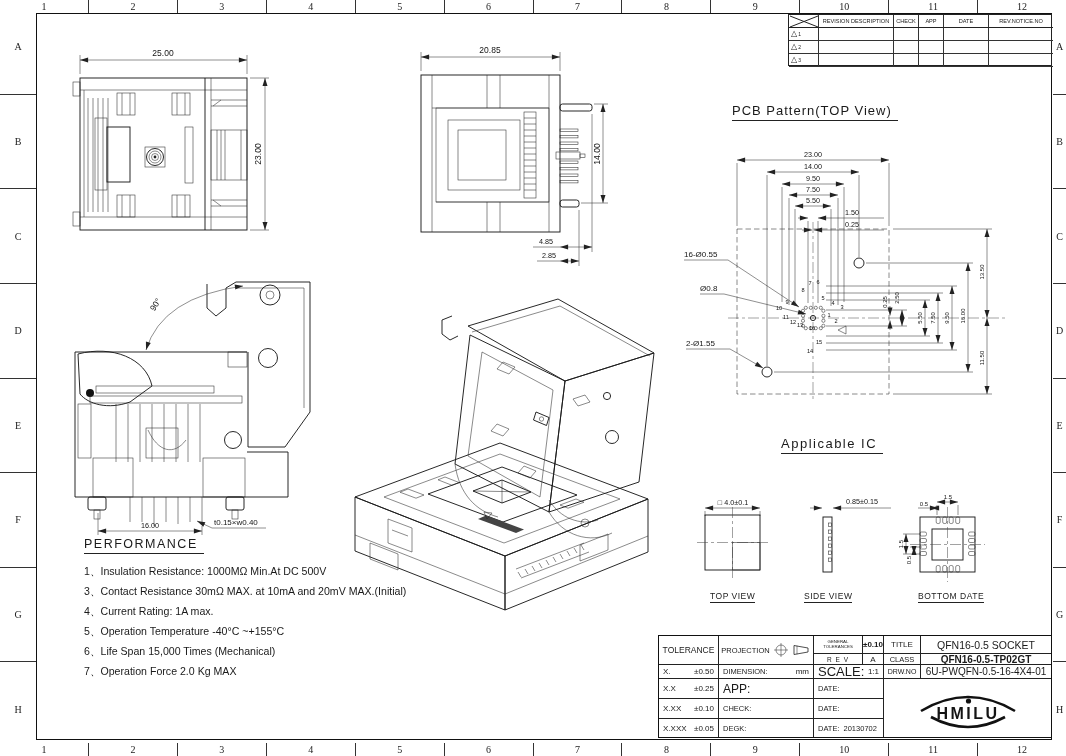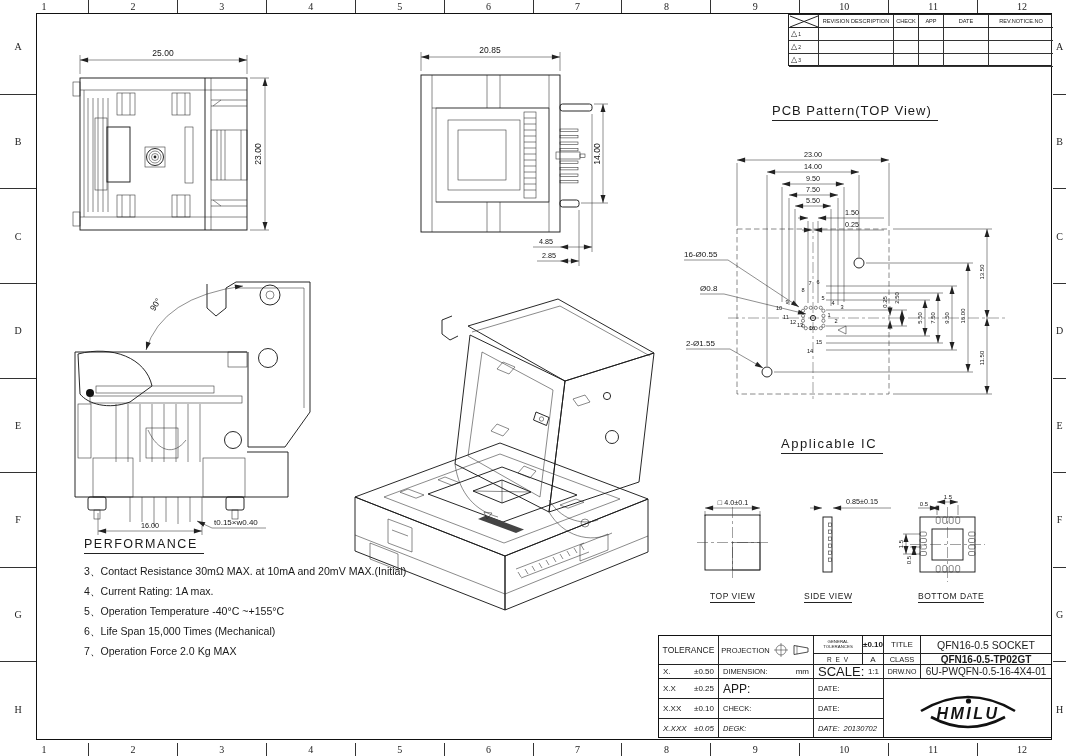--- a/index.html
+++ b/index.html
@@ -52,21 +52,21 @@
   .tri-num{font-size:5px;margin-left:1px;}
   .rev-mark{justify-content:flex-start !important;padding-left:2px;}
   
   .title-block{position:absolute;left:658px;top:635px;width:394px;height:103px;
     display:grid;grid-template-columns:60px 54px 41px 49px 21px 37px 1fr;
     grid-template-rows:18px 11px 14px 20px 20px 1fr;
     border:1.3px solid #111;box-sizing:border-box;background:#fff;}
   .tb{border-right:.8px solid #222;border-bottom:.8px solid #222;display:flex;
       align-items:center;justify-content:center;overflow:hidden;font-size:8px;}
   .tb.nbr{border-right:none;}
-  .tb.nbb{border-bottom:none;font-style:italic;}
+  .tb.nbb{border-bottom:none;}
   .tb.kv{justify-content:space-between;padding:0 4px;box-sizing:border-box;}
   .tb.lft{justify-content:flex-start;padding-left:4px;box-sizing:border-box;}
   .gt{font-size:4.4px;text-align:center;line-height:1.1;width:34px;}
   .bold{font-weight:bold;}
   .logo-cell{flex-direction:column;}
   
 </style>
 </head>
 <body>
 
@@ -538,29 +538,30 @@
       <line class="dim" x1="903" y1="534" x2="920" y2="534"></line>
         <line class="dim" x1="903" y1="554" x2="920" y2="554"></line>
       <line class="dim" x1="906" y1="534" x2="906" y2="554" marker-start="url(#mS)" marker-end="url(#mE)"></line>
       <text class="d6" transform="rotate(-90 903 544)" x="903" y="544">1.5</text>
       <line class="dim" x1="910" y1="547" x2="922" y2="547"></line>
       <line class="dim" x1="914" y1="547" x2="914" y2="554" marker-start="url(#mS)" marker-end="url(#mE)"></line>
       <text class="d6" transform="rotate(-90 911 560)" x="911" y="560">0.5</text>
     </g>
   </svg>
 
-  <div class="sec-title" style="left:772px;top:103px;">PCB Pattern(TOP View)</div>
+  <div class="sec-title" style="left:732px;top:103px;">PCB Pattern(TOP View)</div>
   <div class="sec-title" style="left:781px;top:436px;letter-spacing:1.5px;">Applicable IC</div>
   <div class="sec-title" style="left:84px;top:537px;font-size:12.5px;letter-spacing:1.5px;">PERFORMANCE</div>
   <div class="cap" style="left:710px;top:591px;">TOP VIEW</div>
   <div class="cap" style="left:804px;top:591px;">SIDE VIEW</div>
   <div class="cap" style="left:918px;top:591px;">BOTTOM DATE</div>
 
   <div class="perf-list">
 
+  <div class="perf-item">1、Insulation Resistance: 1000MΩ Min.At DC 500V</div>
       <div class="perf-item">3、Contact Resistance 30mΩ MAX. at 10mA and 20mV MAX.(Initial)</div>
       <div class="perf-item">4、Current Rating: 1A max.</div>
       <div class="perf-item">5、Operation Temperature -40°C ~+155°C</div>
       <div class="perf-item">6、Life Span 15,000 Times (Mechanical)</div>
       <div class="perf-item">7、Operation Force 2.0 Kg MAX</div>
     </div>
 
   <div class="rev-table">
     <div class="hdr">
       <svg width="30" height="13">

